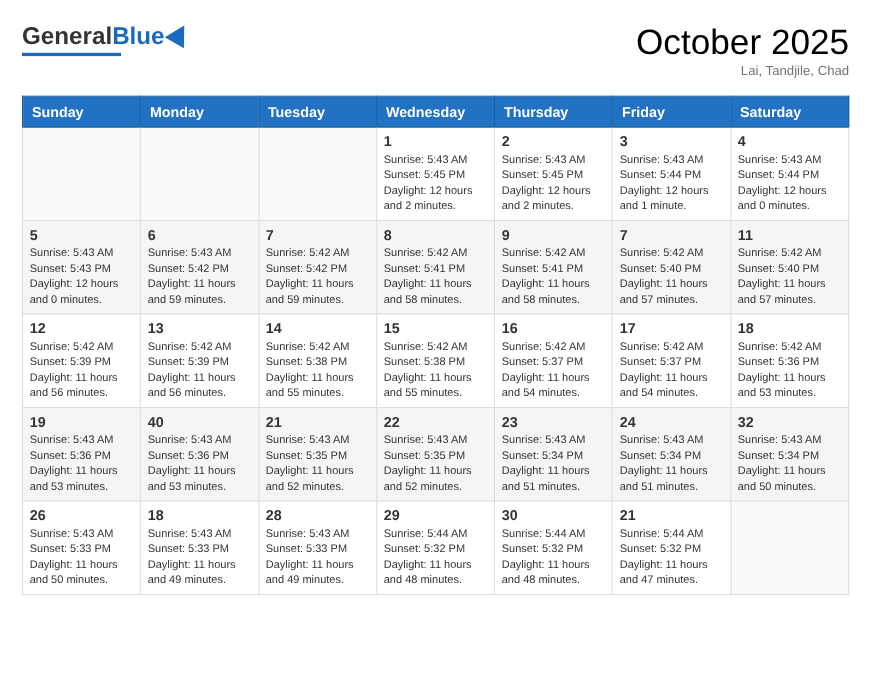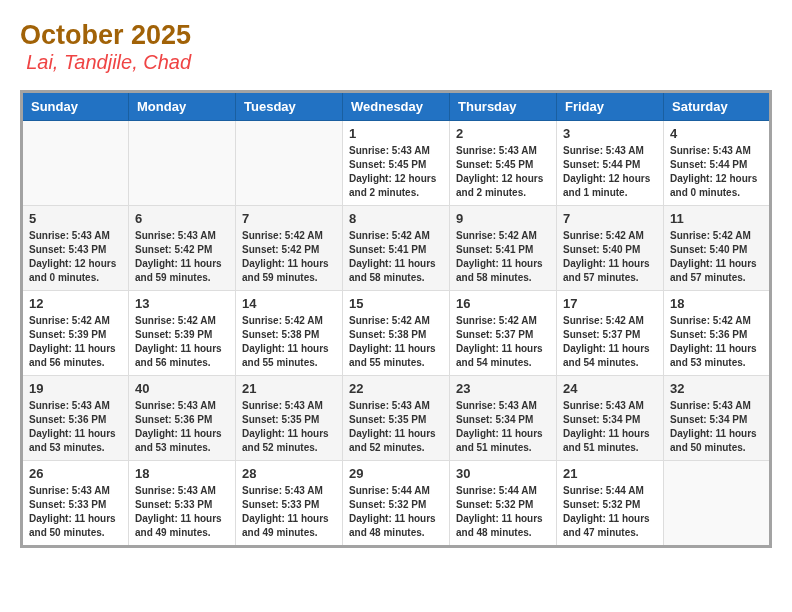--- a/index.html
+++ b/index.html
@@ -42,34 +42,33 @@
     .logo-line {
       width: 90px;
       height: 3px;
       background: #1a6abf;
       margin-top: 2px;
     }
     .title-block {
       text-align: right;
     }
     .title-block h1 {
-      font-size: 27px;
-      font-weight: bold;
-      color: #a16207;
+      font-size: 32px;
+      font-weight: normal;
+      color: #000000;
     }
     .title-block h2 {
-      font-size: 20px;
+      font-size: 12px;
       font-weight: normal;
-      color: #ef4444;
-      font-style: italic;
+      color: #737373;
     }
     .calendar {
       width: 100%;
       border-collapse: collapse;
-      border: 3px solid #a3a3a3;
+      border: 1px solid #a3a3a3;
     }
     .calendar th {
       background: #2272c3;
       color: #fff;
       text-align: left;
       padding: 6px 8px;
       font-size: 13px;
       font-weight: bold;
       border: 1px solid #1a5fa0;
     }
@@ -88,30 +87,37 @@
     }
     .day-number {
       font-size: 13px;
       font-weight: bold;
       margin-bottom: 3px;
     }
     .day-info {
       font-size: 10px;
       color: #333;
       line-height: 1.4;
-      font-weight: bold;
     }
     .empty-cell {
       background: #f9f9f9 !important;
     }
   </style>
 </head>
 <body>
 
 <div class="header">
+  <div class="logo">
+    <div class="logo-text">
+      <span class="general">General</span>
+      <span class="blue">Blue</span>
+      <div class="logo-arrow"></div>
+    </div>
+    <div class="logo-line"></div>
+  </div>
   <div class="title-block">
     <h1>October 2025</h1>
     <h2>Lai, Tandjile, Chad</h2>
   </div>
 </div>
 
 <table class="calendar">
   <thead>
     <tr>
     <th>Sunday</th>

